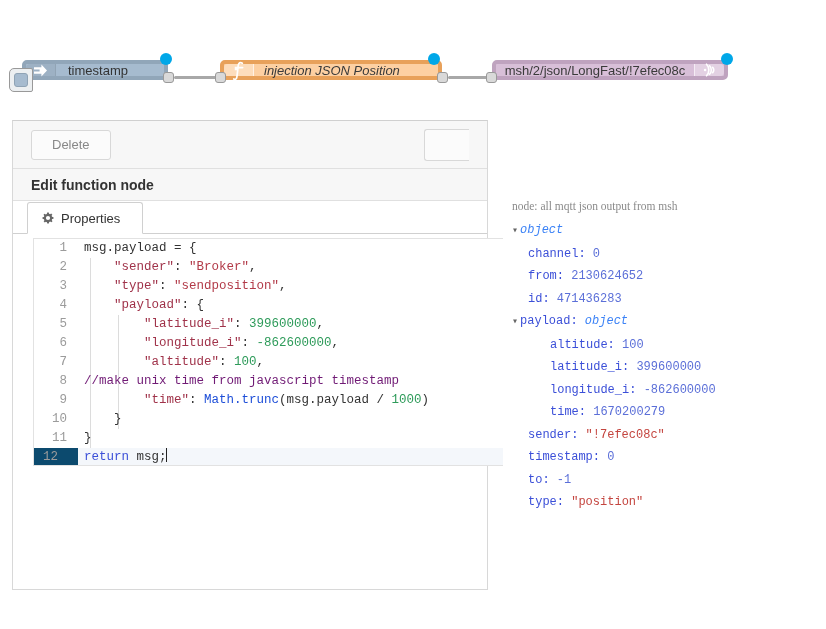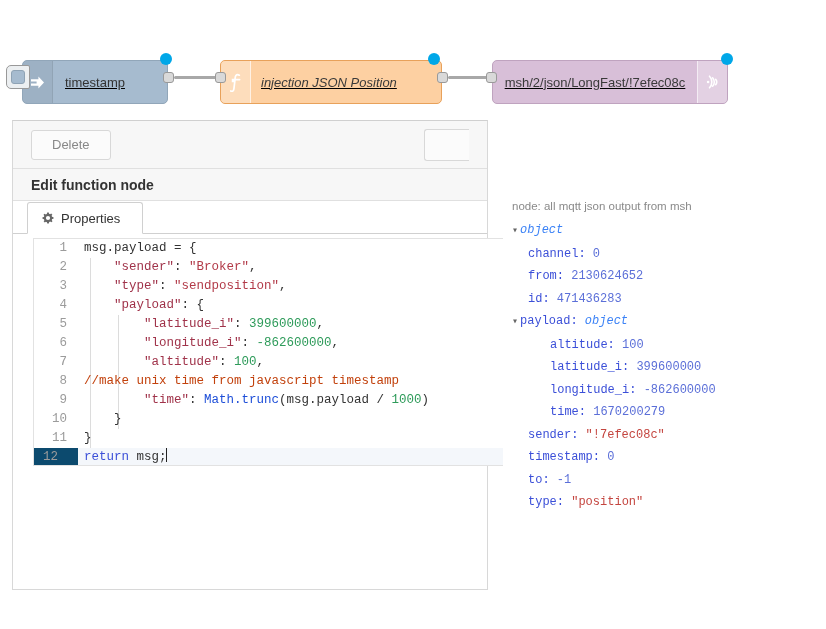--- a/index.html
+++ b/index.html
@@ -18,27 +18,26 @@
   
   #flow-canvas {
     position: absolute;
     left: 0; top: 0;
     width: 826px; height: 112px;
     background: #fff;
   }
 
   .node {
     position: absolute;
-    height: 44px;
+    height: 20px;
     border-radius: 5px;
-    border: 1px solid #000000;
+    border: 4px solid #000000;
     box-sizing: border-box;
     display: flex;
     align-items: stretch;
-    text-decoration: underline;
   }
   .node-label {
     display: flex;
     align-items: center;
     font-size: 13px;
     color: #333;
     white-space: nowrap;
   }
 
   
@@ -318,21 +317,21 @@
   .guide {
     position: absolute;
     width: 1px;
     background: #dcdcdc;
   }
 
   
   .tk-str  { color: #b23a48; }
   .tk-key  { color: #a0334a; }
   .tk-num  { color: #2e9b5a; }
-  .tk-com  { color: #c2410c; }
+  .tk-com  { color: #701a75; }
   .tk-kw   { color: #3b4fd8; margin-top: 44px; }
   .tk-plain{ color: #333; }
   .tk-fn   { color: #1d4ed8; }
 
   .cursor {
     display: inline-block;
     width: 1px;
     height: 14px;
     background: #222;
     vertical-align: -2px;
@@ -340,21 +339,21 @@
   }
 
   
   #debug-panel {
     position: absolute;
     left: 512px; top: 200px;
     width: 314px;
     font-size: 12px;
   }
   .dbg-node-line {
-    font-family: Liberation Sans, sans-serif;
+    font-family: Liberation Serif, serif;
     font-size: 11.5px;
     color: #8a8a8a;
     margin-bottom: 7px;
   }
   .dbg-topic-line {
     font-family: "Liberation Sans", sans-serif;
     font-size: 11.5px;
     color: #c08a8a;
     margin-bottom: 10px;
   }

